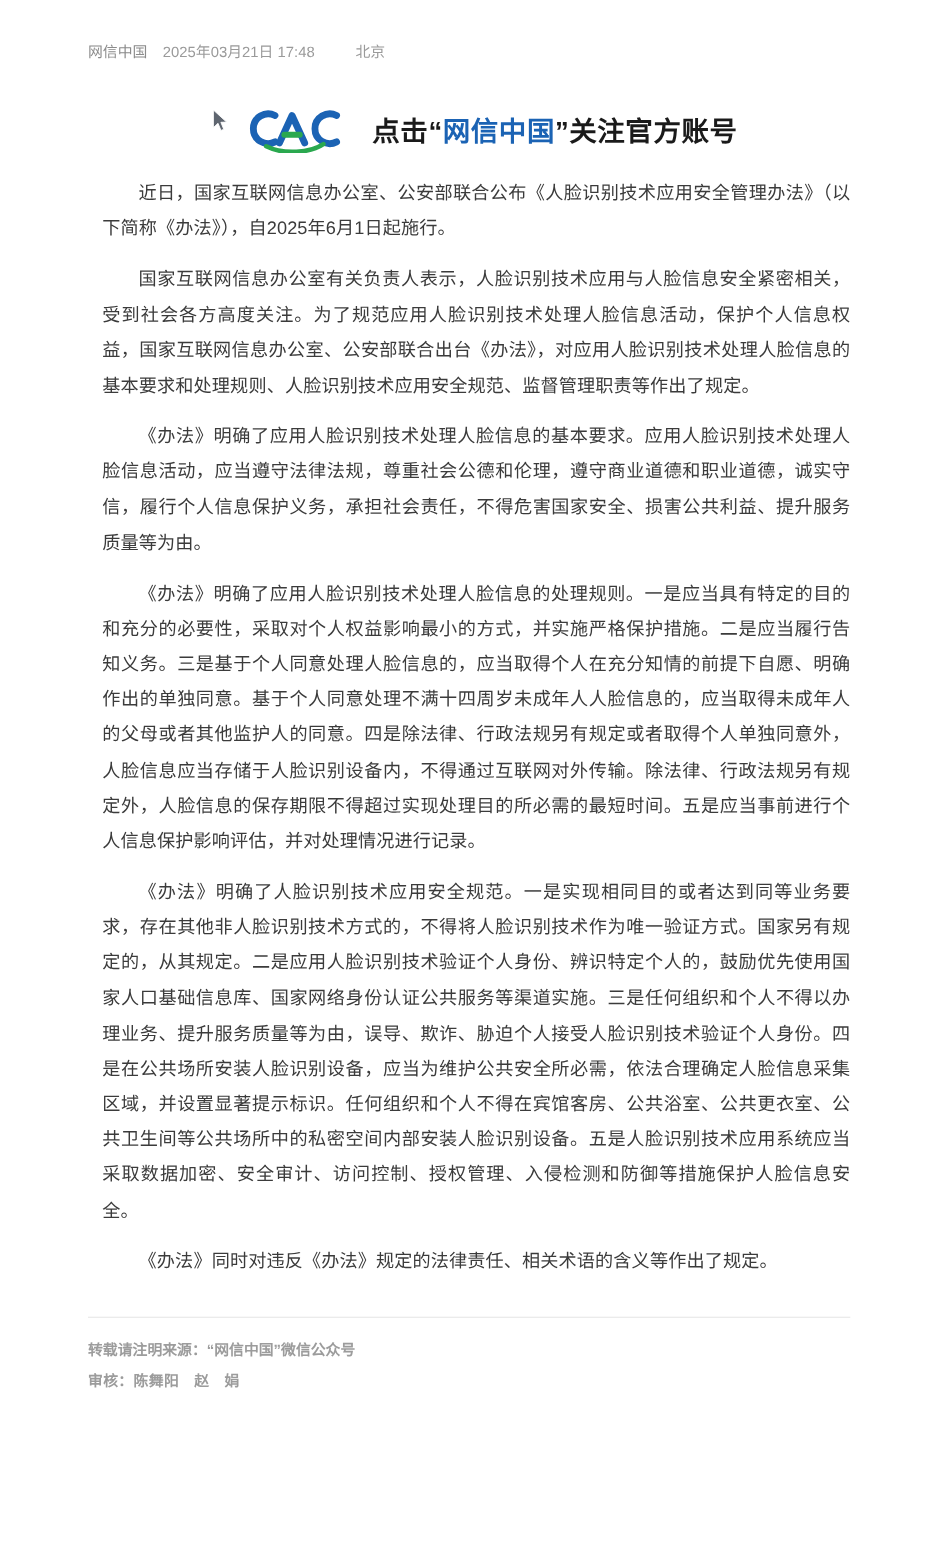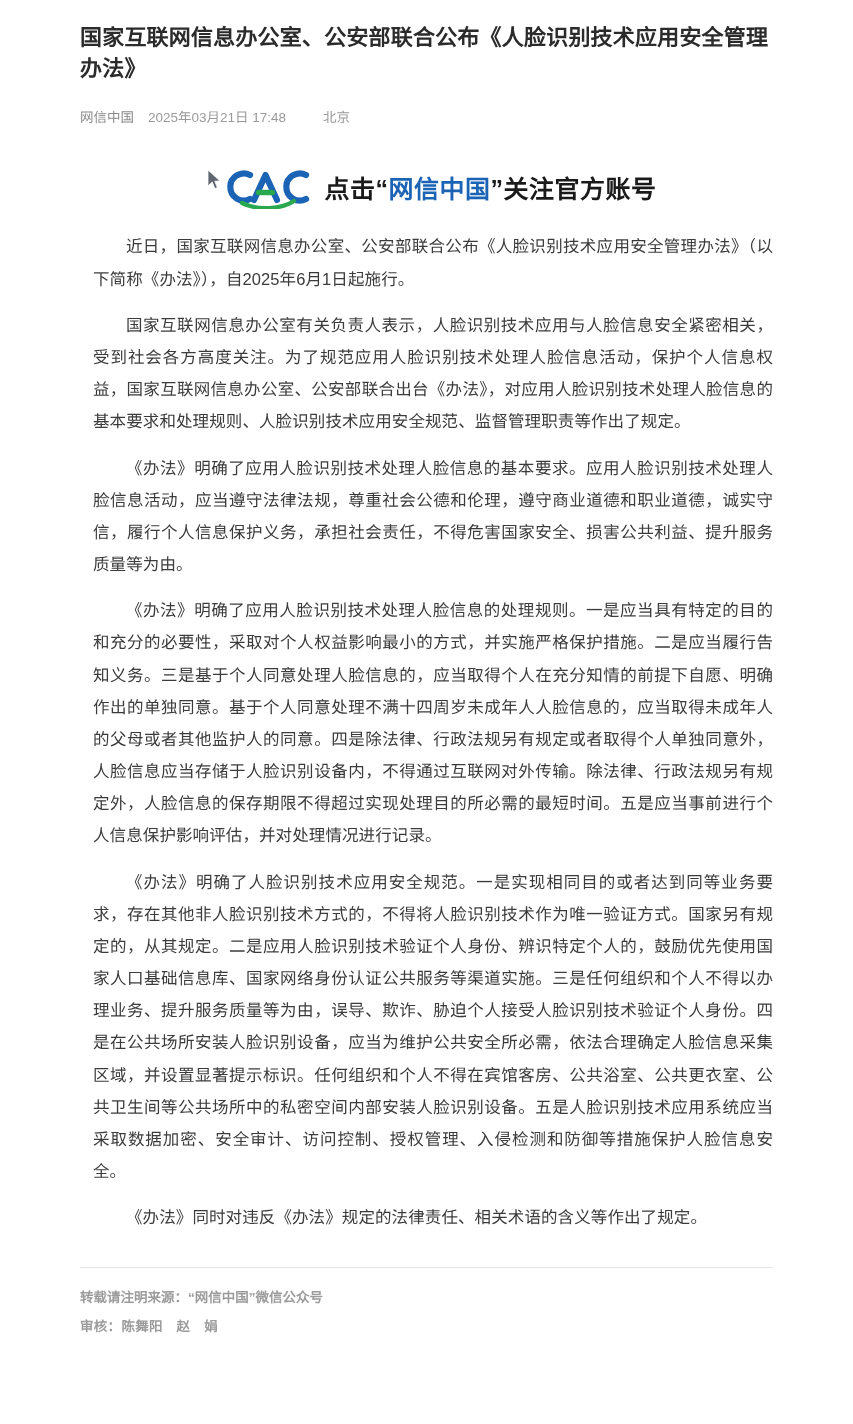--- a/index.html
+++ b/index.html
@@ -42,20 +42,21 @@
   .meta-date { color: #9a9a9a; }
   .meta-loc { color: #9a9a9a; margin-left: 23px; }
 
   
   .banner {
     margin-top: 30px;
     height: 62px;
     display: flex;
     align-items: center;
     justify-content: center;
+    gap: 14px;
     padding-left: 10px;
   }
   .cursor-ico {
     width: 16px;
     height: 22px;
     position: relative;
     margin-right: -2px;
     margin-top: -14px;
     flex: 0 0 auto;
   }
@@ -96,21 +97,20 @@
     line-height: 2.1;
     font-weight: bold;
   }
   .footer-line.second { letter-spacing: 0.3px; }
 </style>
 </head>
 <body>
 
 <div class="page">
 
-  <h1 class="article-title">国家互联网信息办公室、公安部联合公布《人脸识别技术应用安全管理办法》</h1>
 
   <div class="meta-row">
     <span class="meta-account">网信中国</span>
     <span class="meta-date">2025年03月21日 17:48</span>
     <span class="meta-loc">北京</span>
   </div>
 
   <div class="banner">
 
     <span class="cursor-ico">

